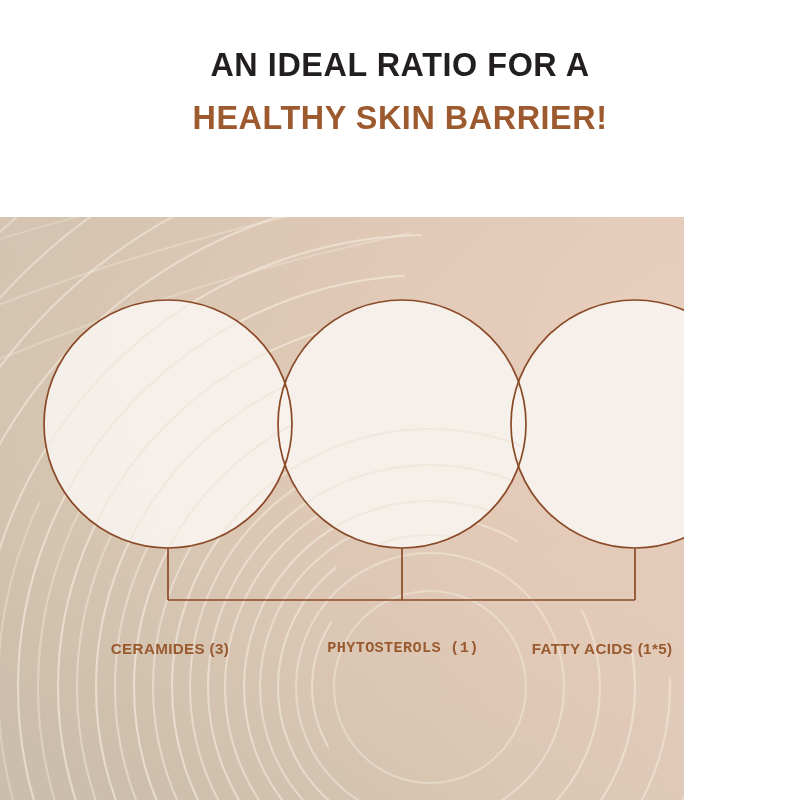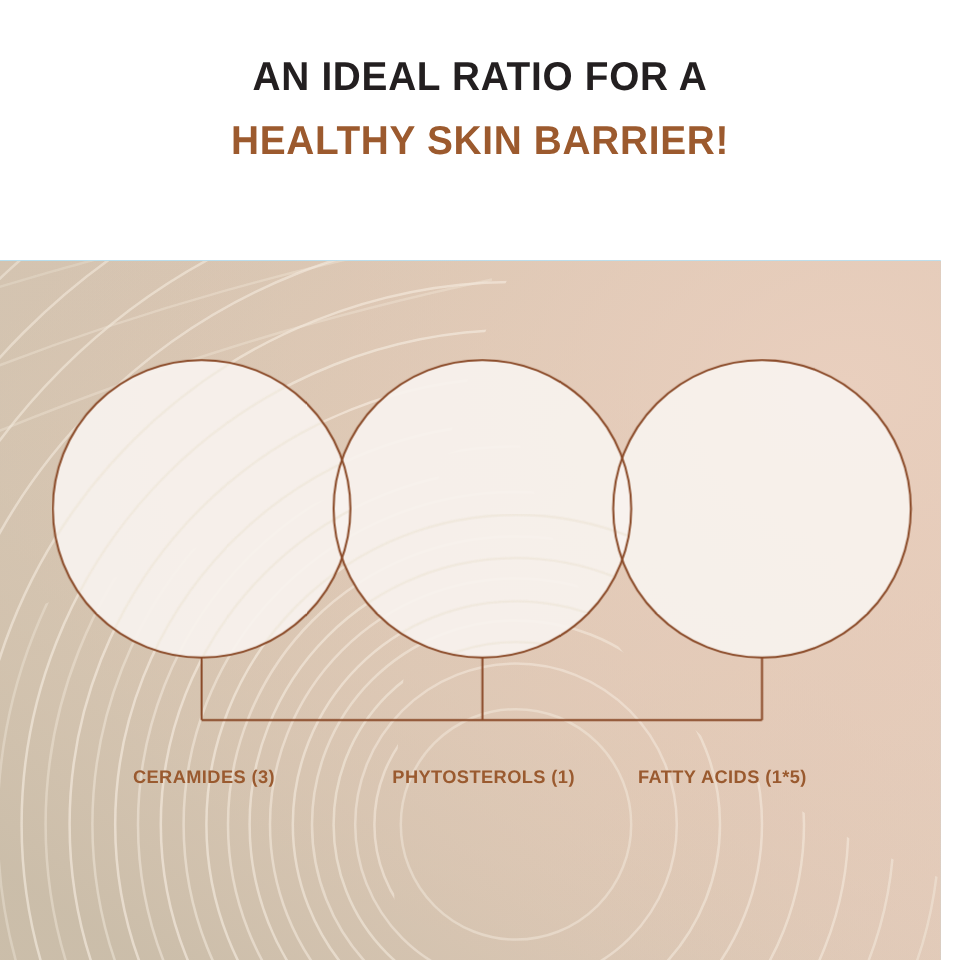--- a/index.html
+++ b/index.html
@@ -8,21 +8,21 @@
   }
   body {
     width: 800px;
     height: 800px;
     font-family: "Liberation Sans", sans-serif;
     background: #ffffff;
     overflow: hidden;
   }
   #poster {
     position: relative;
-    width: 784px;
+    width: 684px;
     height: 800px;
     overflow: hidden;
   }
 
   
   #header {
     position: absolute;
     left: 0; top: 0;
     width: 800px;
     height: 217px;
@@ -56,21 +56,21 @@
     transform: scaleX(0.965);
   }
 
   
   #art {
     position: absolute;
     left: 0; top: 217px;
     width: 800px;
     height: 583px;
     overflow: hidden;
-    background: #7dd3fc;
+    background: #0f172a;
   }
   #art svg {
     position: absolute;
     left: 0; top: 0;
     display: block;
   }
 
   
   .venn-label {
     position: absolute;
@@ -78,21 +78,21 @@
     font-weight: bold;
     font-size: 15.2px;
     letter-spacing: 0.35px;
     color: #9a5a2f;
     white-space: nowrap;
     text-align: center;
     transform: translate(-50%, -50%);
     text-transform: uppercase;
   }
   #label-0 { left: 170px; top: 431px; }
-  #label-1 { left: 403px; top: 431px; }
+  #label-1 { left: 403px; top: 431px; font-family: Liberation Mono, monospace; }
   #label-2 { left: 602px; top: 431px; }
 </style>
 </head>
 <body>
 
 <div id="poster">
 
   <div id="header">
     <div id="header-inner">
       <div class="headline headline-1">AN IDEAL RATIO FOR A</div>

